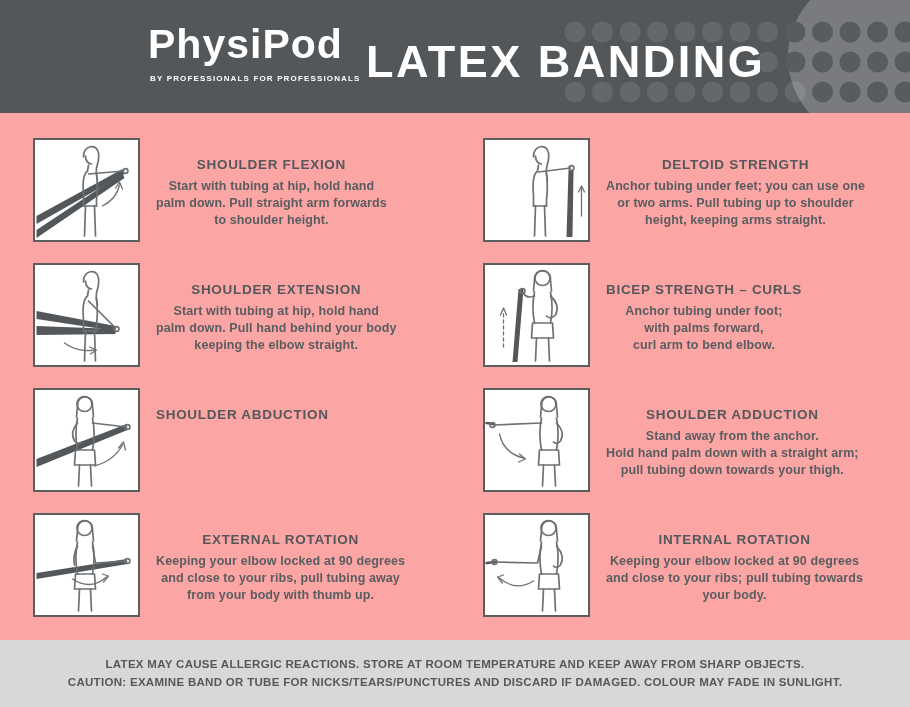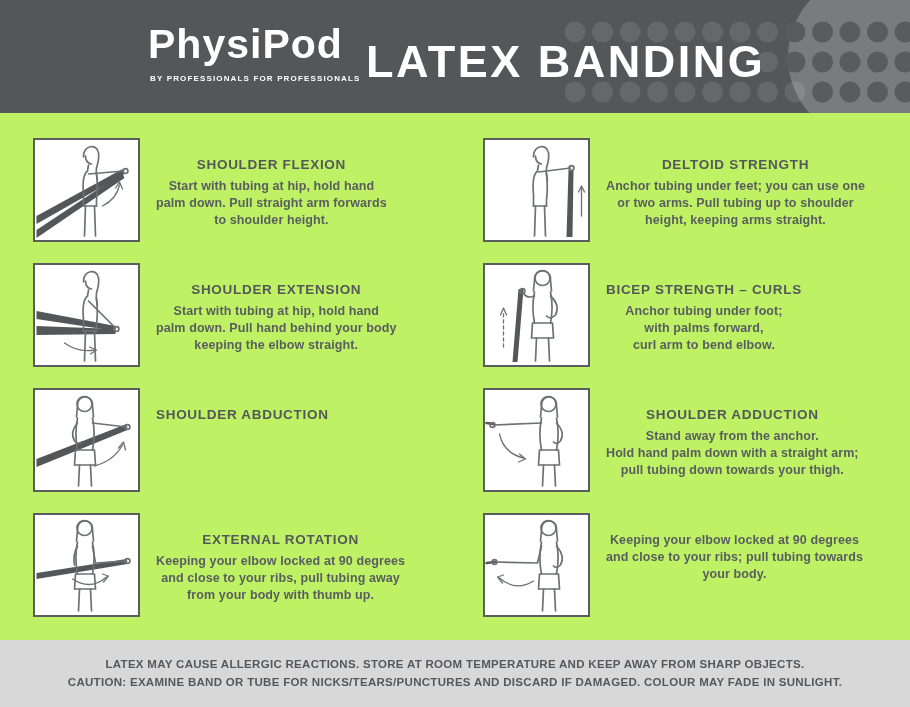--- a/index.html
+++ b/index.html
@@ -6,21 +6,21 @@
   :root{
     --header-bg:#54575a;
     --footer-bg:#d8d8d8;
     --text:#5a5d60;
     --band:#54575a;
     --stroke:#6e7174;
   }
   *{margin:0;padding:0;box-sizing:border-box;}
   html,body{background:#fff;}
   body{font-family:"Liberation Sans", sans-serif;}
-  .page{position:relative;width:910px;height:707px;background:#bef264;overflow:hidden;}
+  .page{position:relative;width:910px;height:707px;background:#fca5a5;overflow:hidden;}
 
   
   .header{position:absolute;top:0;left:0;width:910px;height:113px;background:var(--header-bg);}
   .dots-svg{position:absolute;top:0;right:0;width:345px;height:113px;display:block;}
   .logo-block{position:absolute;left:148px;top:22px;}
   .logo{color:#ffffff;font-size:41px;font-weight:bold;letter-spacing:1px;line-height:1.1;}
   .tagline{color:#ffffff;font-size:8px;font-weight:bold;letter-spacing:1.15px;margin-top:7px;margin-left:2px;}
   .main-title{position:absolute;left:366px;top:36px;color:#ffffff;font-size:45px;font-weight:bold;letter-spacing:2.5px;white-space:nowrap;}
 
   
@@ -286,20 +286,21 @@
             <path d="M57,74 L56,96 M68,74 L69,96"></path>
             <path d="M55,31 L51,48 M51,48 L9,47"></path>
             <circle cx="8" cy="47" r="2.4"></circle>
             <path d="M70,31 Q79,41 74,50 Q70,54 67,51"></path>
           </g>
           <path class="arrow" d="M47,66 Q29,77 13,63"></path>
           <path class="arrow" d="M17,60 L11,62 L16,68"></path>
         </svg>
       </div>
       <div class="ex-text">
+        <h2 class="ex-title">INTERNAL ROTATION</h2>
         <p class="ex-desc">Keeping your elbow locked at 90 degrees
 and close to your ribs; pull tubing towards
 your body.</p>
       </div>
     </section>
 
   </main>
 
   <footer class="footer">
     <p>LATEX MAY CAUSE ALLERGIC REACTIONS. STORE AT ROOM TEMPERATURE AND KEEP AWAY FROM SHARP OBJECTS.</p>

